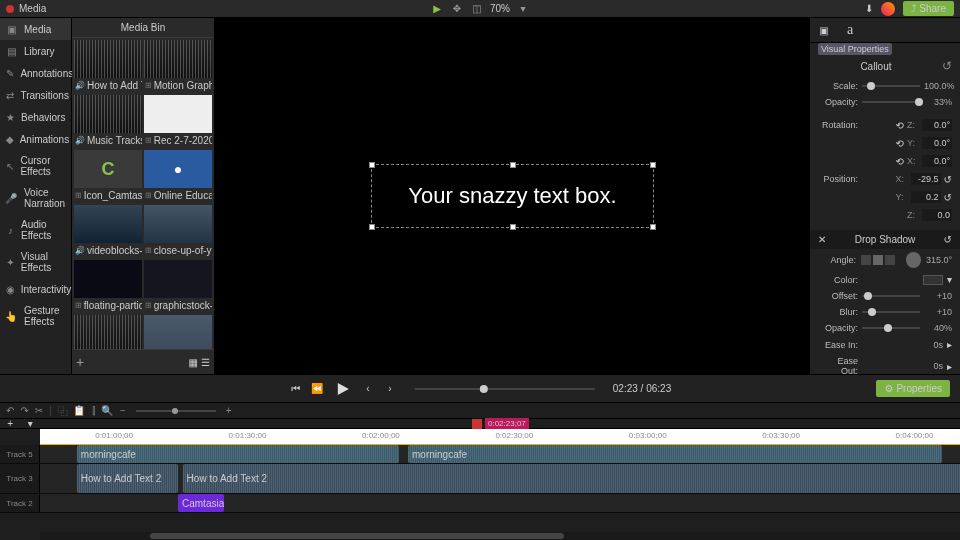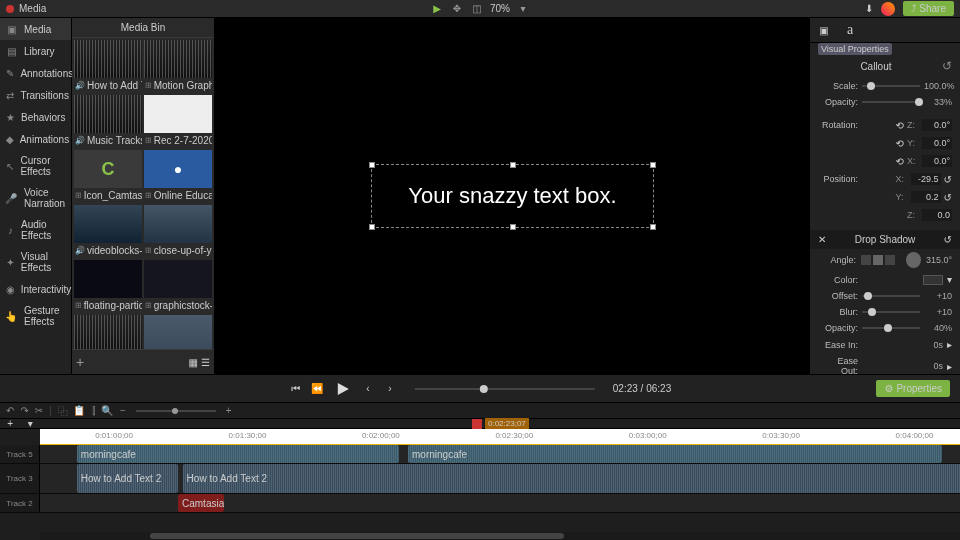--- a/index.html
+++ b/index.html
@@ -64,30 +64,30 @@
 .props-btn{background:#7cb342;color:#fff;padding:3px 8px;border-radius:2px;display:flex;align-items:center;gap:3px;position:absolute;right:10px}
 .timeline{height:138px;background:#1e1e1e;display:flex;flex-direction:column;border-top:1px solid #000;position:relative}
 .tl-tools{height:16px;display:flex;align-items:center;padding:0 6px;gap:6px;border-bottom:1px solid #000}
 .tl-tools .ti{color:#888;cursor:pointer;font-size:10px}
 .zoom-slider{width:80px;height:2px;background:#444;position:relative;margin:0 4px}
 .zoom-slider .zk{position:absolute;width:6px;height:6px;background:#999;border-radius:50%;top:-2px;left:45%}
 .tl-ruler{height:16px;background:#ffffff;position:relative;border-bottom:1px solid #eab308;margin-left:40px}
 .tl-ruler .tick{position:absolute;font-size:8px;color:#888;top:2px}
 .playhead{position:absolute;top:0;bottom:0;width:1px;background:#c33;z-index:10}
 .playhead .ph-head{position:absolute;top:0;left:-5px;width:10px;height:10px;background:#c33}
-.playhead .ph-tc{position:absolute;top:-1px;left:8px;font-size:8px;background:#a16207;padding:1px 3px;white-space:nowrap}
+.playhead .ph-tc{position:absolute;top:-1px;left:8px;font-size:8px;background:#be185d;padding:1px 3px;white-space:nowrap}
 .tracks{flex:1;overflow-y:auto}
 .track{height:19px;display:flex;border-bottom:1px solid #0a0a0a}
 .track.tall{height:30px}
 .track-hdr{width:40px;background:#1a1a1a;display:flex;align-items:center;justify-content:center;font-size:8px;color:#888;border-right:1px solid #000}
 .track-content{flex:1;position:relative;background:#252525}
 .clip{position:absolute;height:100%;top:0;border-radius:2px;display:flex;align-items:center;padding:0 4px;font-size:9px;overflow:hidden}
 .clip.audio{background:#3a5a6a}
 .clip.video{background:#3a4a5a}
-.clip.logo{background:#7f1d1d}
+.clip.logo{background:#6d28d9}
 .wave{position:absolute;inset:0;opacity:0.4;background:repeating-linear-gradient(90deg,#6a8a9a 0,#6a8a9a 1px,transparent 1px,transparent 2px)}
 .scrollbar-h{height:8px;background:#1a1a1a;margin-left:40px;position:relative}
 .scrollbar-h .thumb{position:absolute;height:6px;top:1px;background:#444;border-radius:3px}
 
 .th-wave{background:linear-gradient(#222,#111);position:relative;overflow:hidden}
 .th-wave::after{content:"";position:absolute;inset:0;background:repeating-linear-gradient(90deg,#888 0,#888 1px,transparent 1px,transparent 3px);opacity:0.5}
 .th-doc{background:#eee}
 .th-cam{background:#3a3a3a;display:flex;align-items:center;justify-content:center}
 .th-cam::after{content:"C";color:#8bc34a;font-size:18px;font-weight:bold}
 .th-apple{background:#2a5aa0;display:flex;align-items:center;justify-content:center}

